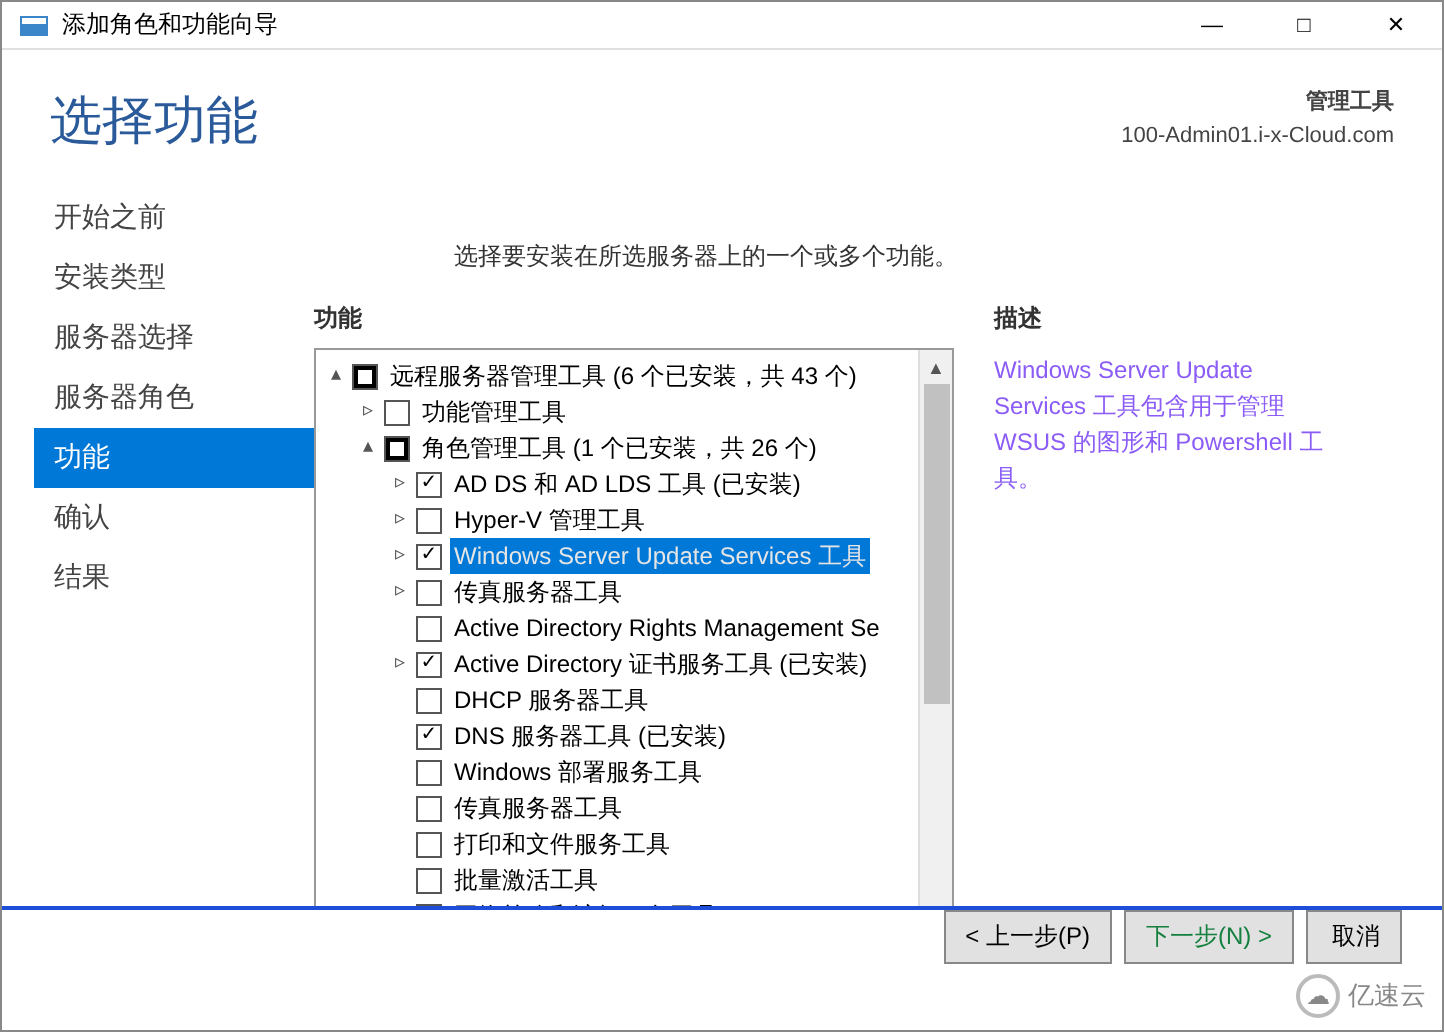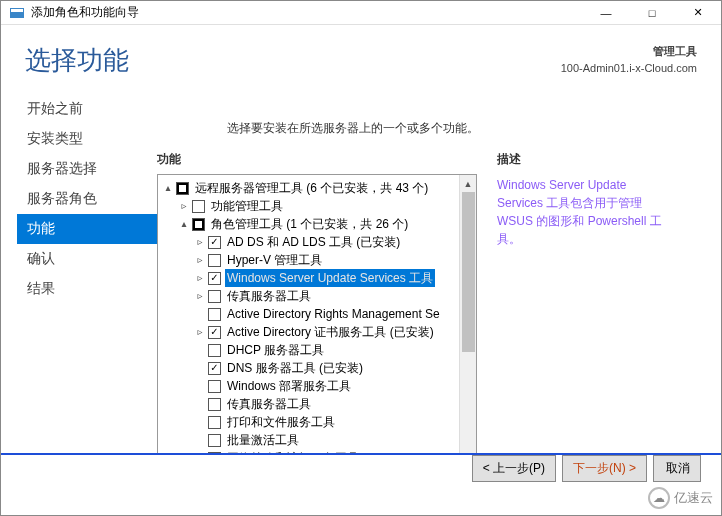--- a/index.html
+++ b/index.html
@@ -33,21 +33,21 @@
   .node .lbl { padding:0 2px; }
   .node.sel .lbl { background:#0078d7; color:#e5e5e5; }
   .ind0{padding-left:4px}.ind1{padding-left:20px}.ind2{padding-left:36px}
   .scrollbar { position:absolute; right:0; top:0; width:17px; height:100%; background:#f0f0f0; border-left:1px solid #ddd; }
   .sb-btn { height:17px; display:flex; align-items:center; justify-content:center; font-size:9px; color:#555; }
   .sb-thumb { position:absolute; left:2px; width:13px; background:#c1c1c1; top:17px; height:160px; }
   .desc-title { font-size:12px; font-weight:700; color:#333; margin-bottom:8px; }
   .desc-body { font-size:12px; color:#8b5cf6; line-height:1.5; }
   .footer { position:absolute; left:0; right:0; bottom:0; height:62px; border-top:2px solid #1d4ed8; display:flex; align-items:flex-start; justify-content:flex-end; padding:0 20px 8px 0; gap:6px; background:#fff; }
   .btn { padding:4px 10px; font-size:12px; border:1px solid #888; background:#e1e1e1; min-width:78px; text-align:center; }
-  .btn.dis { color:#c2410c; }
+  .btn.dis { color:#15803d; }
   .wm { position:absolute; right:8px; bottom:6px; display:flex; align-items:center; gap:4px; font-size:13px; color:#888; }
   .wm .circ { width:22px; height:22px; border:2px solid #bbb; border-radius:50%; display:flex; align-items:center; justify-content:center; font-size:12px; }
 </style>
 </head>
 <body>
 
 <div class="titlebar">
   <svg class="ticon" viewBox="0 0 16 16">
       <rect x="1" y="3" width="14" height="10" fill="#3a86c8"></rect>
       <rect x="2" y="4" width="12" height="3" fill="#fff"></rect>

